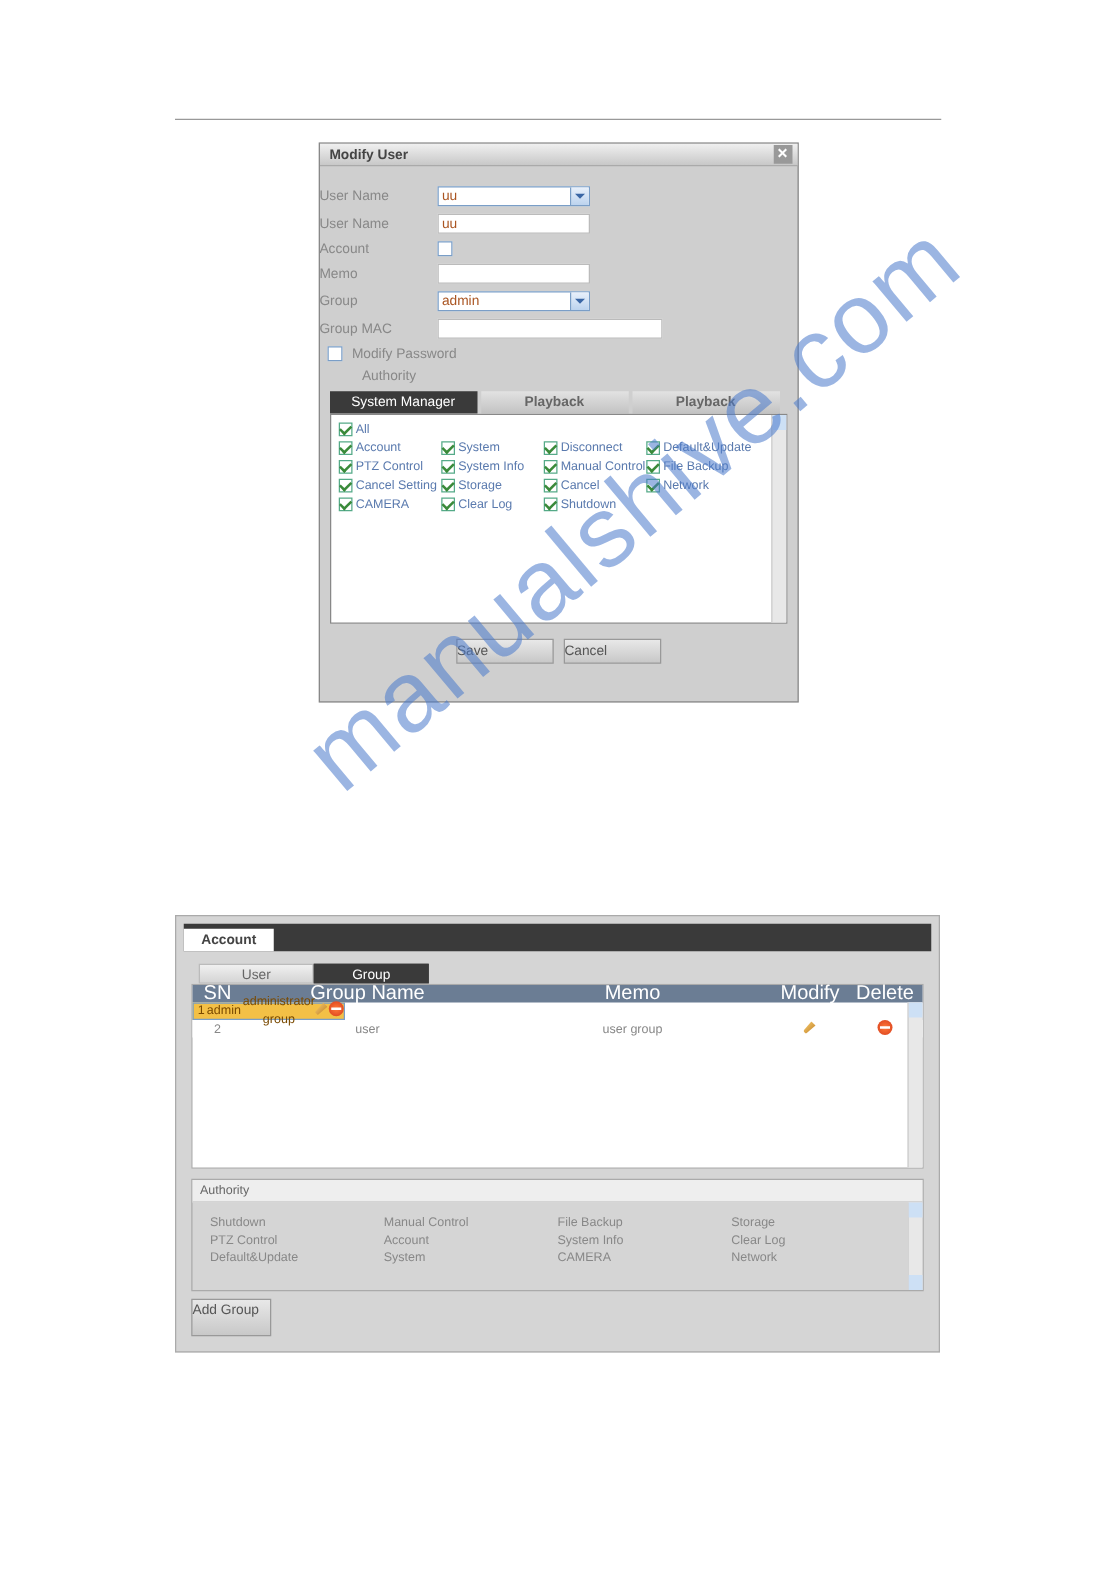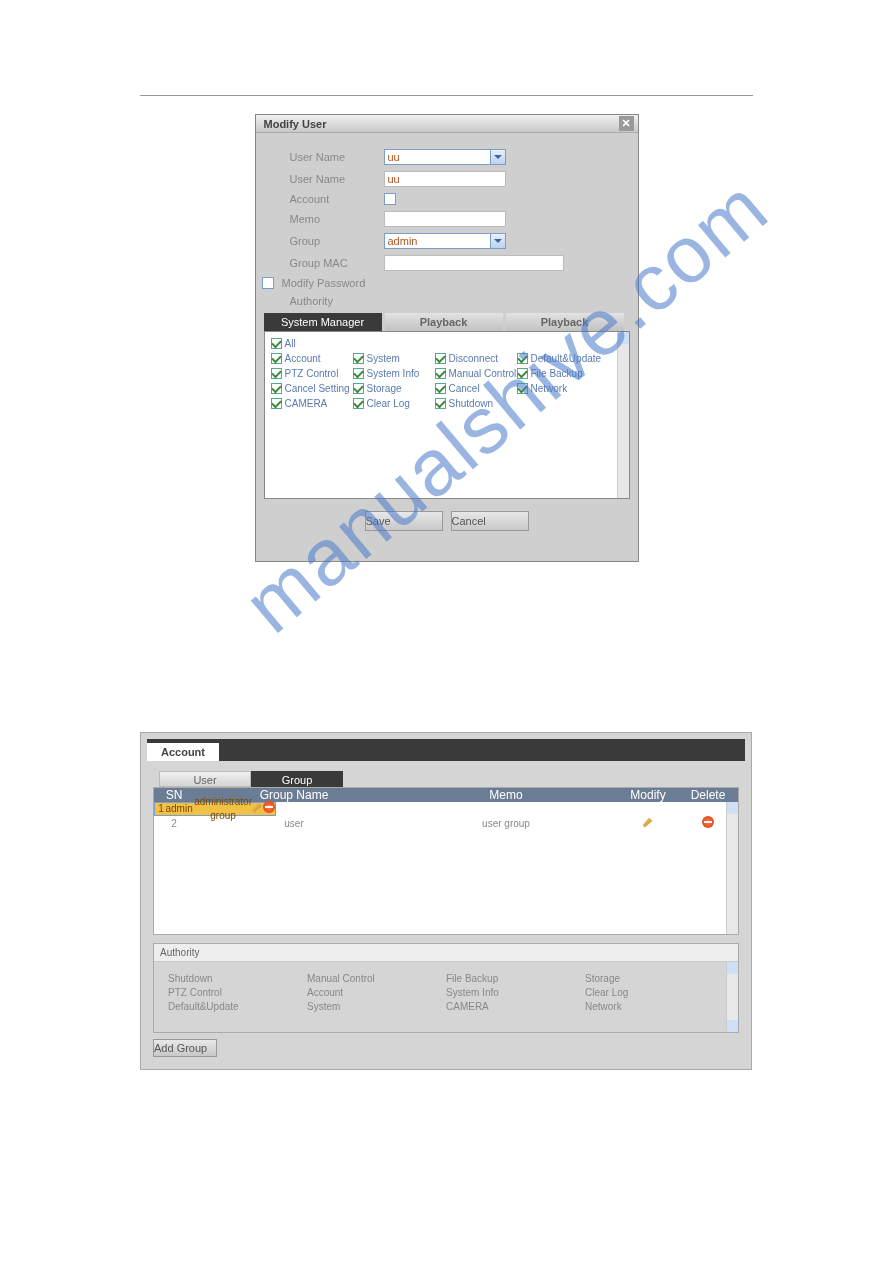--- a/index.html
+++ b/index.html
@@ -5,21 +5,21 @@
   * { box-sizing: border-box; margin: 0; padding: 0; }
   body { font-family: Arial, sans-serif; font-size: 11px; background: #fff; width: 893px; height: 1263px; position: relative; color: #666; }
   .page { padding: 95px 140px 0; }
   .hr-top { border-top: 1px solid #999; margin-bottom: 18px; }
 
   
   .dialog { width: 384px; margin: 0 auto; border: 1px solid #888; background: #cfcfcf; padding-bottom: 30px; }
   .titlebar { height: 18px; background: linear-gradient(#f0f0f0,#c8c8c8); display: flex; align-items: center; justify-content: space-between; padding: 0 4px 0 8px; font-weight: bold; color: #444; font-size: 11px; border-bottom: 1px solid #aaa; }
   .closebtn { width: 15px; height: 15px; background: #999; color: #fff; font-size: 11px; line-height: 15px; text-align: center; cursor: pointer; }
   .form { padding: 16px 0 0 0; }
-  .row { display: flex; align-items: center; margin-bottom: 6px; padding-left: 34px; }
+  .row { display: flex; align-items: center; margin-bottom: 6px; }
   .label { width: 94px; color: #888; font-size: 11px; }
   .sel { height: 16px; width: 122px; border: 1px solid #7a9ec7; background: #fff; position: relative; padding-left: 3px; color: #a52; font-size: 11px; line-height: 14px; }
   .sel .arrow { position: absolute; right: 0; top: 0; width: 15px; height: 14px; background: linear-gradient(#e8f0fb,#bcd3ee); border-left: 1px solid #7a9ec7; display: flex; align-items: center; justify-content: center; }
   .sel .arrow::after { content: ""; border: 4px solid transparent; border-top-color: #3a66a5; margin-top: 3px; }
   .inp { height: 16px; width: 122px; border: 1px solid #bbb; background: #fff; padding-left: 3px; color: #a52; font-size: 11px; line-height: 14px; }
   .mac { height: 16px; width: 180px; border: 1px solid #bbb; background: #fff; }
   .checkbox { width: 12px; height: 12px; border: 1px solid #7a9ec7; background: #fff; display: inline-block; }
   .row2 { display: flex; align-items: center; margin-bottom: 6px; padding-left: 6px; }
   .row2 .checkbox { margin-right: 8px; }
   .row2 .lbl { color: #888; font-size: 11px; }
@@ -43,21 +43,21 @@
 
   
   .panel2 { margin-top: 170px; border: 1px solid #aaa; background: #d5d5d5; padding: 6px; width: 612px; position: relative; }
   .panel2-head { background: #3a3a3a; height: 22px; display: flex; align-items: flex-end; margin-bottom: 6px; }
   .panel2-tab { background: #fff; color: #444; font-size: 11px; font-weight: bold; padding: 4px 14px; height: 18px; line-height: 10px; }
   .subtabs { display: flex; padding: 4px 0 0 12px; }
   .subtab { width: 92px; height: 16px; text-align: center; line-height: 16px; font-size: 11px; }
   .subtab.inactive { background: linear-gradient(#f0f0f0,#d4d4d4); color:#666; border: 1px solid #bbb;}
   .subtab.active { background: #3a3a3a; color:#fff; border: 1px solid #3a3a3a;}
   .grid { margin: 0 6px; border: 1px solid #aaa; background:#fff; height: 148px; position: relative; }
-  .grid-head { display: flex; background: #6b7d94; color: #fff; font-size: 12px; height: 14px; align-items: center; justify-content: center; }
+  .grid-head { display: flex; background: #6b7d94; color: #fff; font-size: 16px; height: 14px; align-items: center; justify-content: center; }
   .c-sn { width: 40px; text-align: center; }
   .c-gn { width: 200px; text-align: center; }
   .c-memo { flex: 1; text-align: center; }
   .c-mod { width: 60px; text-align: center; }
   .c-del { width: 60px; text-align: center; }
   .grid-row { display:flex; height:14px; align-items:center; font-size:10px;}
   .grid-row.sel { background: #f3c046; color: #7a4a00; }
   .grid-row.alt { background: #fff; color: #888; }
   .ic { width:11px; height:11px; display:inline-block;}
   .ic-mod { background: linear-gradient(135deg,#ffd77a,#b8741a); clip-path: polygon(0 80%, 60% 10%, 90% 40%, 20% 100%);}
@@ -68,21 +68,21 @@
 
   .auth-panel { margin: 8px 6px 6px; border: 1px solid #aaa; position: relative;}
   .auth-title { background: #eee; font-size: 10px; color: #666; padding: 3px 6px; border-bottom: 1px solid #ccc; }
   .auth-body { height: 70px; overflow: hidden; padding: 10px 14px; display:flex;}
   .auth-body .col { width: 140px; color: #888; font-size: 10px; line-height: 14px; }
   .auth-panel .scroll { position:absolute; right:0; top:18px; bottom:0; width:12px; background:#e8e8e8; border-left:1px solid #ccc;}
   .auth-panel .scroll::before { content:""; position:absolute; top:0; left:0; right:0; height:12px; background:#cde0f5; }
   .auth-panel .scroll::after { content:""; position:absolute; bottom:0; left:0; right:0; height:12px; background:#cde0f5; }
 
   .addgroup { margin: 6px; }
-  .addgroup .btn { width: 64px; height: 18px; line-height: 16px; }
+  .addgroup .btn { width: 64px; height: 30px; line-height: 16px; }
 
   
   .wm { position: absolute; left: 180px; top: 360px; font-size: 80px; color: #4a7acc; opacity: 0.55; transform: rotate(-40deg); font-weight: 400; letter-spacing: 2px; pointer-events: none; font-family: Arial;}
 </style>
 </head>
 <body>
 
 <div class="page">
   <div class="hr-top"></div>
 

